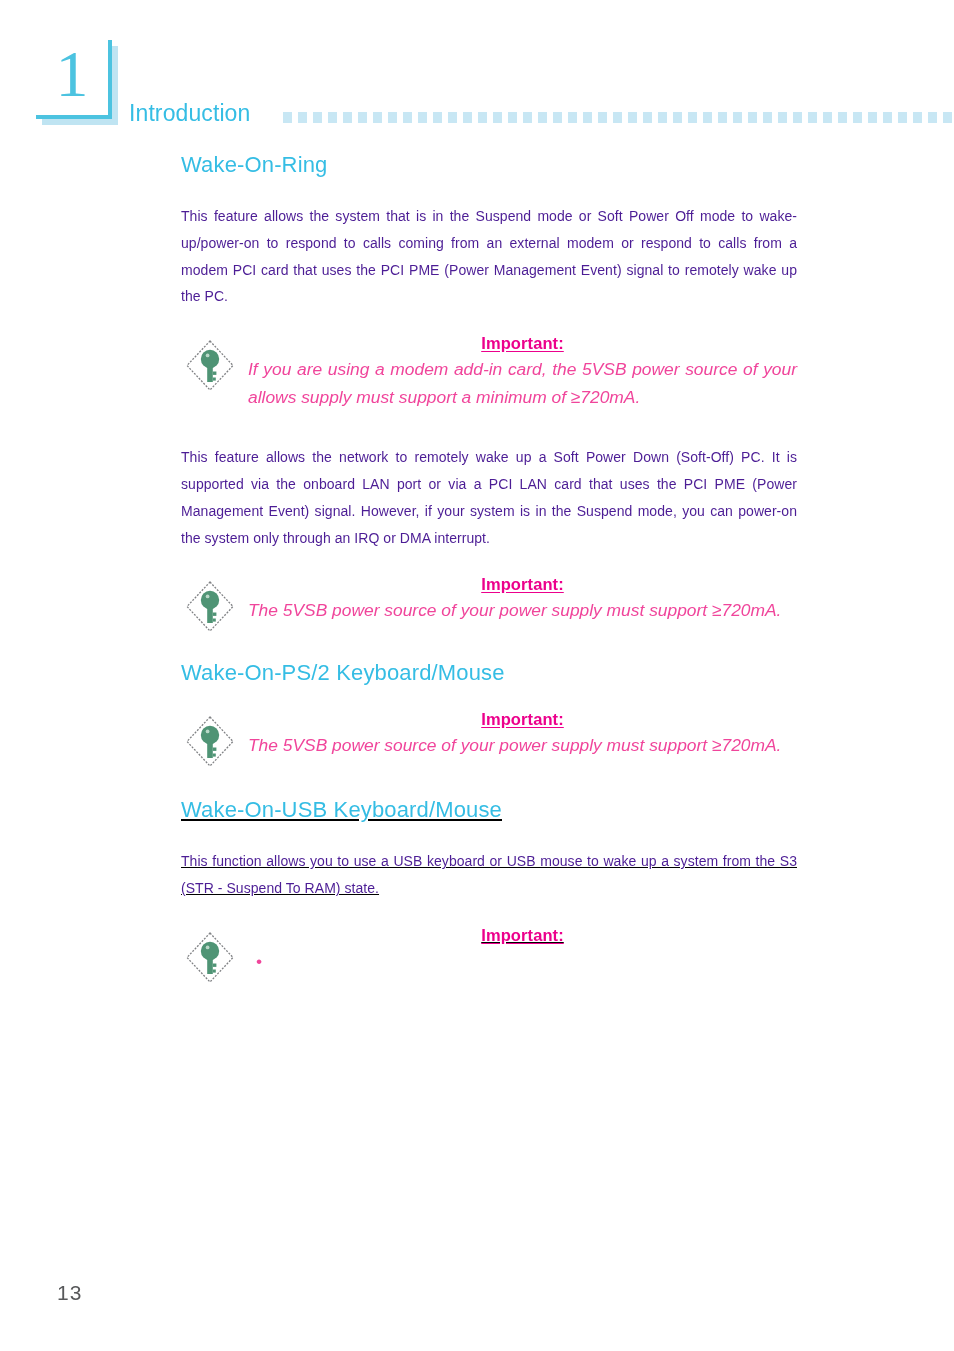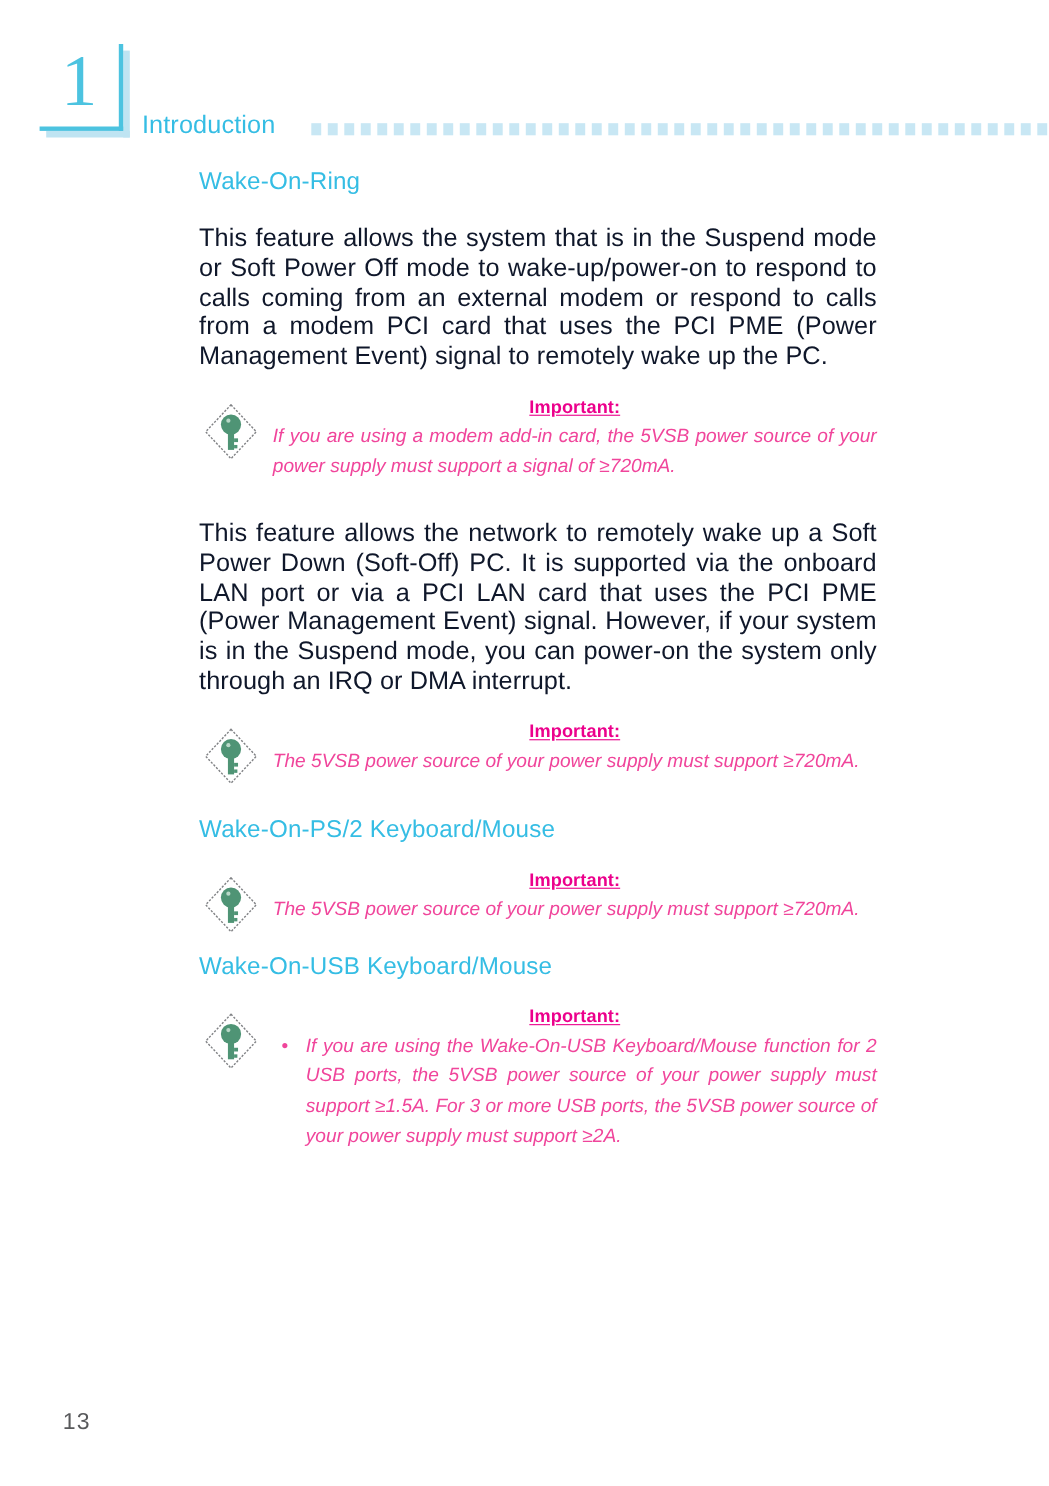--- a/index.html
+++ b/index.html
@@ -99,23 +99,23 @@
     margin: 0;
     font-size: 22px;
     font-weight: normal;
     color: #35bde4;
     letter-spacing: 0.15px;
   }
 
   p.body-paragraph {
     margin: 0;
     margin-top: 25px;
-    font-size: 23px;
+    font-size: 14px;
     line-height: 26.8px;
-    color: #0f172a;
+    color: #4c1d95;
     text-align: justify;
     text-justify: inter-word;
     letter-spacing: 0.05px;
   }
 
   
   .note {
     position: relative;
     margin-top: 24px;
     padding-left: 67px;
@@ -249,21 +249,21 @@
         <svg viewBox="0 0 52 55" width="52" height="55" xmlns="http://www.w3.org/2000/svg">
           <polygon points="26,3 49,27.5 26,52 3,27.5" fill="none" stroke="#808285" stroke-width="1.3" stroke-dasharray="2,1.4"></polygon>
           <circle cx="26" cy="21" r="9.2" fill="#4f9475"></circle>
           <circle cx="23.6" cy="17.4" r="1.9" fill="#b9d8c8"></circle>
           <rect x="23.2" y="28" width="5.6" height="16" fill="#4f9475"></rect>
           <rect x="28.8" y="33.5" width="3.6" height="3.4" fill="#4f9475"></rect>
           <rect x="28.8" y="39.5" width="3" height="3.1" fill="#4f9475"></rect>
         </svg>
       </span>
       <div class="note-title">Important:</div>
-      <p class="note-text">If you are using a modem add-in card, the 5VSB power source of your power supply must support a signal of ≥720mA.</p>
+      <p class="note-text">If you are using a modem add-in card, the 5VSB power source of your allows supply must support a minimum of ≥720mA.</p>
     </div>
   </div>
 
   <div class="section" style="margin-top:33px;">
     <p class="body-paragraph">This feature allows the network to remotely wake up a Soft Power Down (Soft-Off) PC. It is supported via the onboard LAN port or via a PCI LAN card that uses the PCI PME (Power Management Event) signal. However, if your system is in the Suspend mode, you can power-on the system only through an IRQ or DMA interrupt.</p>
     <div class="note">
       <span class="note-icon">
         <svg viewBox="0 0 52 55" width="52" height="55" xmlns="http://www.w3.org/2000/svg">
           <polygon points="26,3 49,27.5 26,52 3,27.5" fill="none" stroke="#808285" stroke-width="1.3" stroke-dasharray="2,1.4"></polygon>
           <circle cx="26" cy="21" r="9.2" fill="#4f9475"></circle>
@@ -289,37 +289,38 @@
           <rect x="23.2" y="28" width="5.6" height="16" fill="#4f9475"></rect>
           <rect x="28.8" y="33.5" width="3.6" height="3.4" fill="#4f9475"></rect>
           <rect x="28.8" y="39.5" width="3" height="3.1" fill="#4f9475"></rect>
         </svg>
       </span>
       <div class="note-title">Important:</div>
       <p class="note-text">The 5VSB power source of your power supply must support ≥720mA.</p>
     </div>
   </div>
 
-  <div class="section" style="margin-top:22px;">
+  <div class="section" style="margin-top:35px;text-decoration:underline;">
     <h2 class="section-heading">Wake-On-USB Keyboard/Mouse</h2>
+    <p class="body-paragraph">This function allows you to use a USB keyboard or USB mouse to wake up a system from the S3 (STR - Suspend To RAM) state.</p>
     <div class="note">
       <span class="note-icon">
         <svg viewBox="0 0 52 55" width="52" height="55" xmlns="http://www.w3.org/2000/svg">
           <polygon points="26,3 49,27.5 26,52 3,27.5" fill="none" stroke="#808285" stroke-width="1.3" stroke-dasharray="2,1.4"></polygon>
           <circle cx="26" cy="21" r="9.2" fill="#4f9475"></circle>
           <circle cx="23.6" cy="17.4" r="1.9" fill="#b9d8c8"></circle>
           <rect x="23.2" y="28" width="5.6" height="16" fill="#4f9475"></rect>
           <rect x="28.8" y="33.5" width="3.6" height="3.4" fill="#4f9475"></rect>
           <rect x="28.8" y="39.5" width="3" height="3.1" fill="#4f9475"></rect>
         </svg>
       </span>
       <div class="note-title">Important:</div>
       <ul class="note-list">
         <li>
-          <span class="bullet">•</span><span>If you are using the Wake-On-USB Keyboard/Mouse function for 2 USB ports, the 5VSB power source of your power supply must support ≥1.5A. For 3 or more USB ports, the 5VSB power source of your power supply must support ≥2A.</span>
+          <span class="bullet">•</span>
         </li>
       </ul>
     </div>
   </div>
 
 </div>
 
 <div id="page-number">13</div>
 
 </body></html>

